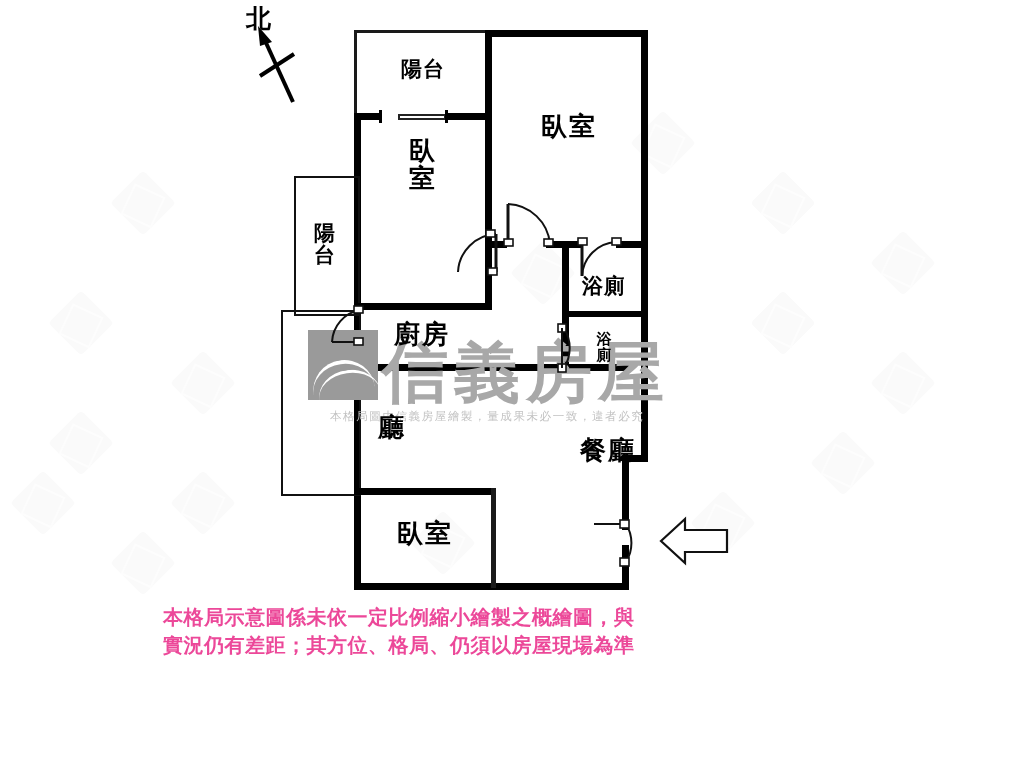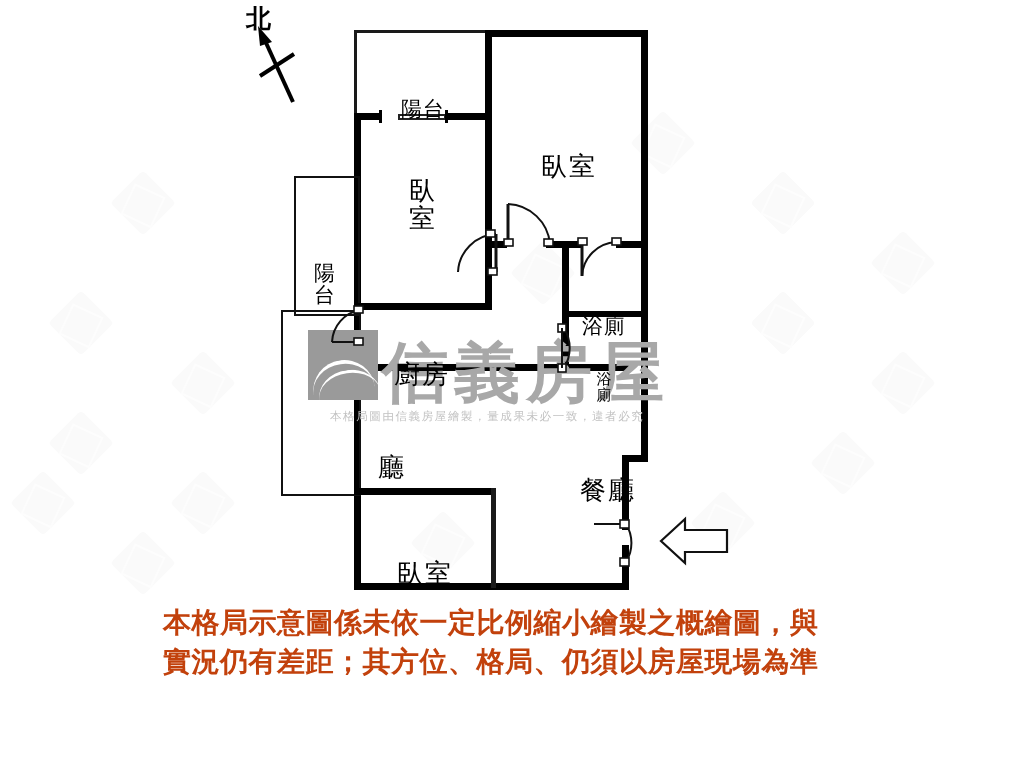--- a/index.html
+++ b/index.html
@@ -80,27 +80,26 @@
   .win {
     position: absolute;
     border: 2px solid #222;
     background: #ffffff;
     box-sizing: border-box;
   }
 
   .room-label {
     position: absolute;
     font-family: "DejaVu Serif", serif;
-    font-weight: 400;
+    font-weight: 700;
     color: #000;
     text-align: center;
     line-height: 1.06;
     white-space: pre-line;
     z-index: 6;
-    margin-top: 40px;
   }
   .lbl-lg   { font-size: 26px; letter-spacing: 2px; }
   .lbl-md   { font-size: 21px; letter-spacing: 1px; }
   .lbl-sm   { font-size: 21px; letter-spacing: 1px; }
   .lbl-xs   { font-size: 15px; letter-spacing: 0px; }
 
   
   .door-svg { position: absolute; overflow: visible; z-index: 5; }
 
   
@@ -160,23 +159,23 @@
     pointer-events: none;
   }
 
   
   #disclaimer {
     position: absolute;
     left: 163px;
     top: 604px;
     width: 720px;
     font-family: Liberation Sans, sans-serif;
-    font-size: 28px;
+    font-size: 20px;
     font-weight: 700;
-    color: #c2410c;
+    color: #ec4899;
     line-height: 1.38;
     letter-spacing: 0.5px;
   }
   #disclaimer p { margin: 0; }
 </style>
 </head>
 <body>
 
 <div id="page">
 

